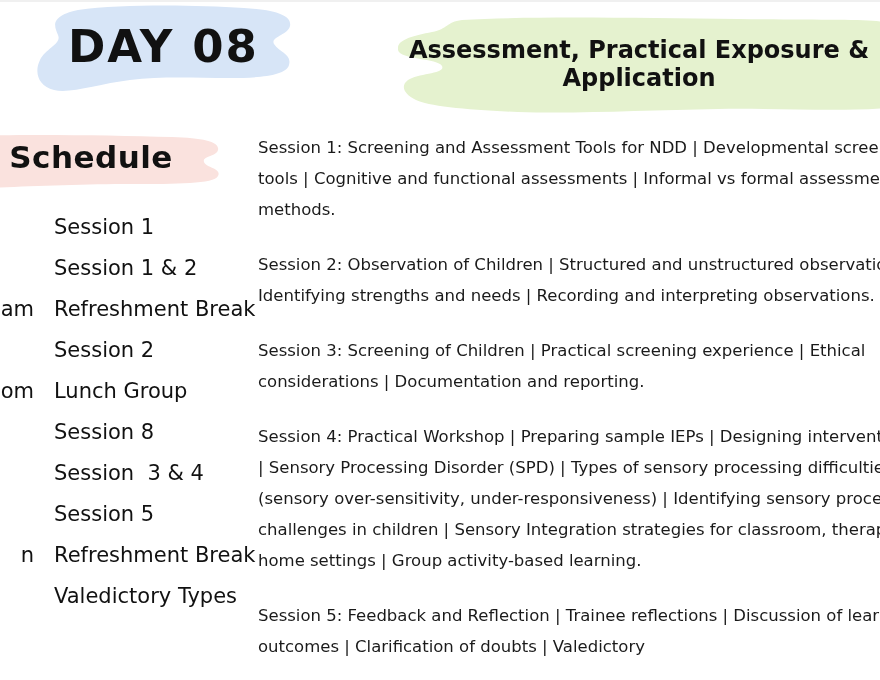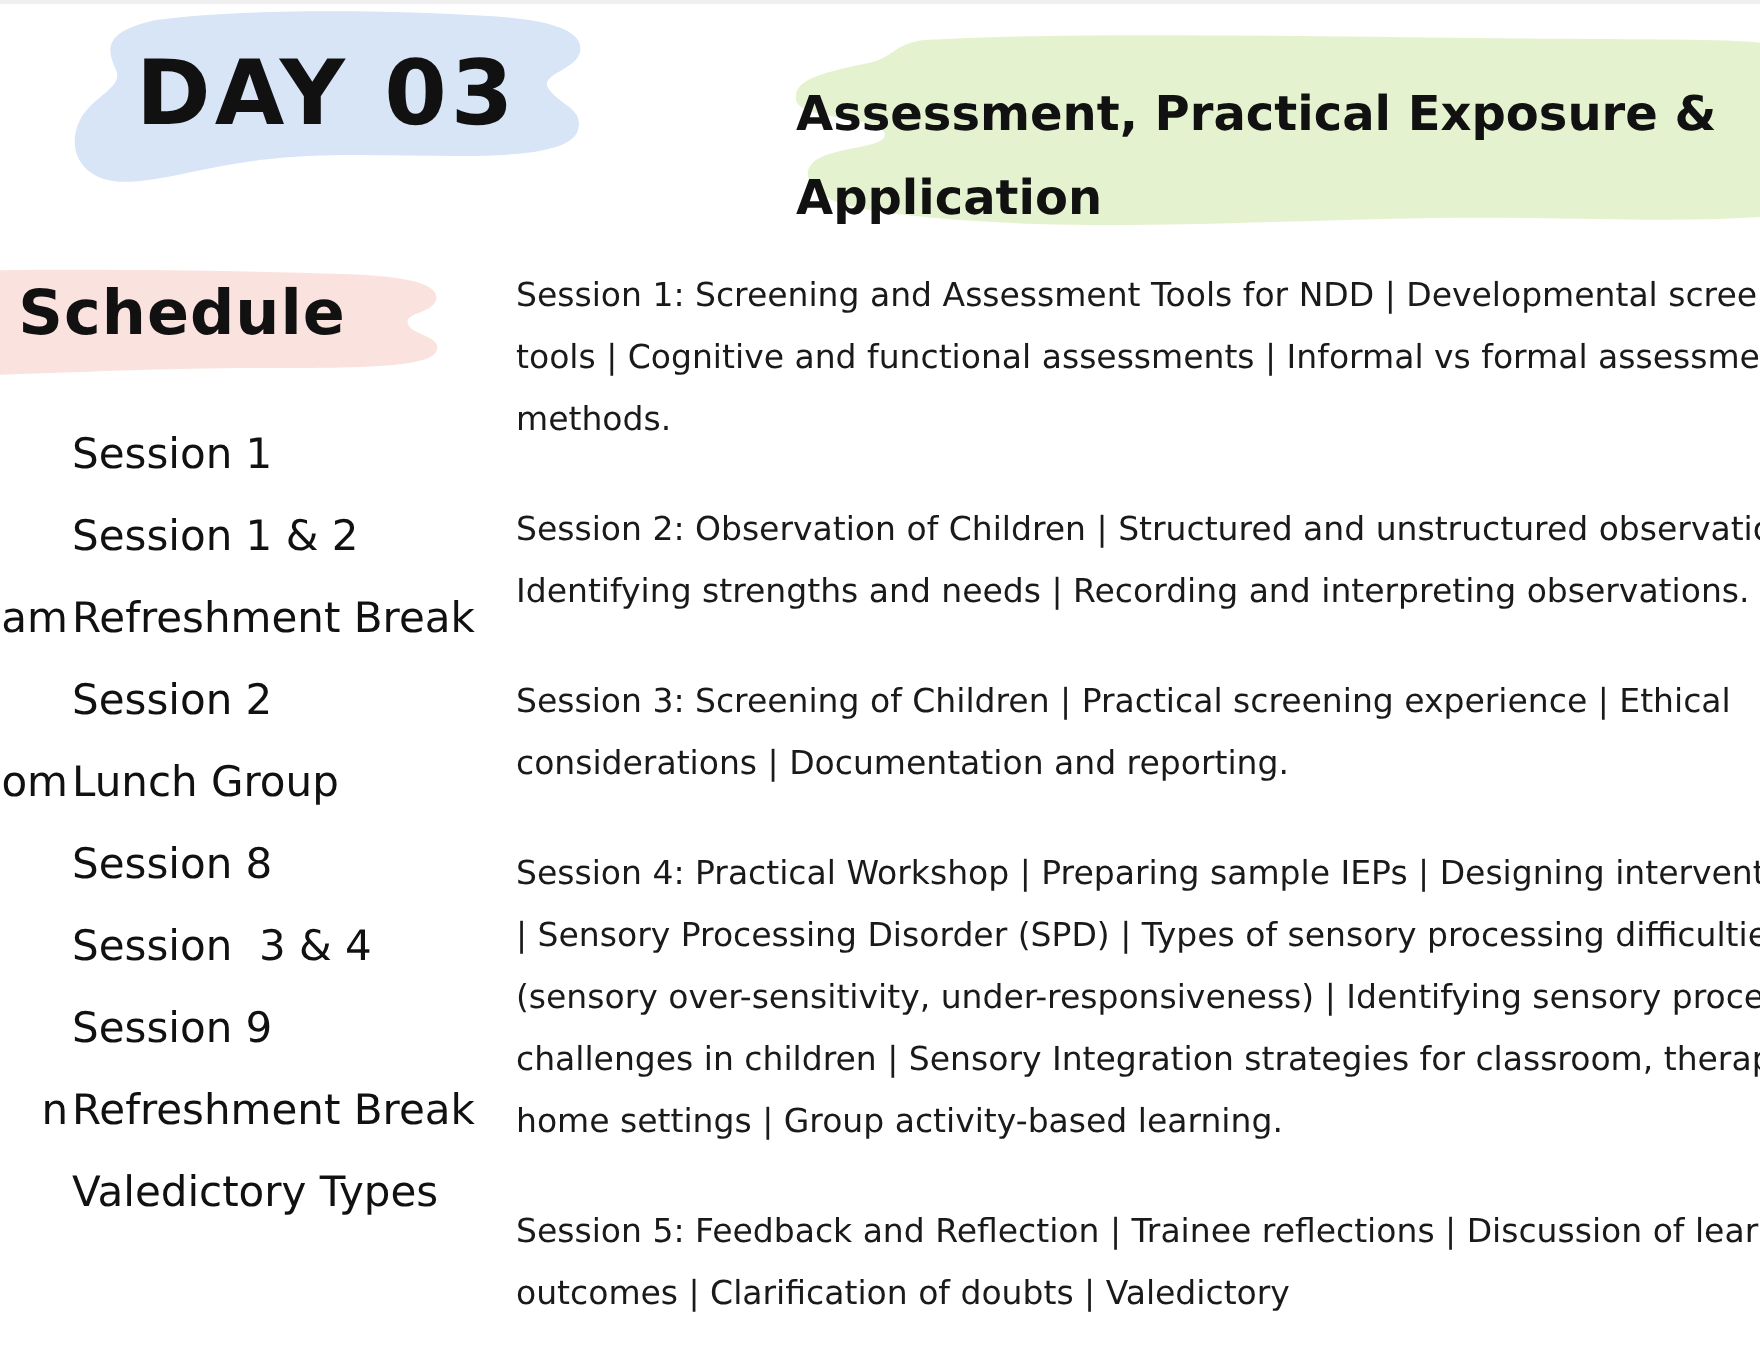--- a/index.html
+++ b/index.html
@@ -46,22 +46,22 @@
     font-size: 45px;
     font-weight: 700;
     letter-spacing: 2px;
   }
   #session-theme {
     left: 398px;
     top: 34px;
     width: 482px;
     font-size: 24px;
     font-weight: 600;
-    line-height: 42px;
-    text-align: left;
+    line-height: 28px;
+    text-align: center;
     white-space: normal;
   }
   #schedule-title {
     left: -40px;
     top: 137px;
     font-size: 31px;
     font-weight: 600;
     letter-spacing: 0.5px;
   }
 
@@ -79,21 +79,21 @@
     line-height: 41px;
     font-size: 21px;
     color: #111111;
     white-space: nowrap;
     overflow: hidden;
   }
 
   
   .agenda-col {
     position: absolute;
-    left: 36px;
+    left: 54px;
     top: 205px;
     width: 200px;
     z-index: 2;
   }
   .agenda-row {
     height: 41px;
     line-height: 41px;
     font-size: 21px;
     color: #111111;
     white-space: pre;
@@ -140,21 +140,21 @@
   </div>
 
   <div class="brush" id="brush-pink">
     <svg viewBox="0 0 266 56" preserveAspectRatio="none" aria-hidden="true">
       <path d="M0,2 C60,0 150,1 212,3 C244,4 260,8 258,16 C256,23 242,22 244,28
                C246,34 262,34 258,42 C254,50 216,50 172,50 C120,50 56,53 22,54
                C8,55 0,54 0,48 Z" fill="#fae2de"></path>
     </svg>
   </div>
 
-  <div class="heading" id="day-title">DAY 03</div>
+  <div class="heading" id="day-title">DAY 08</div>
 
   <div class="heading" id="session-theme">Assessment, Practical Exposure &amp; Application</div>
 
   <div class="heading" id="schedule-title">nt Schedule</div>
 
   <div class="time-col">
     <div class="time-row"></div>
     <div class="time-row"></div>
     <div class="time-row">am</div>
     <div class="time-row"></div>
@@ -167,21 +167,21 @@
   </div>
 
   <div class="agenda-col">
     <div class="agenda-row">Session 1</div>
     <div class="agenda-row">Session 1 &amp; 2</div>
     <div class="agenda-row">Refreshment Break</div>
     <div class="agenda-row">Session 2</div>
     <div class="agenda-row">Lunch Group</div>
     <div class="agenda-row">Session 8</div>
     <div class="agenda-row">Session  3 &amp; 4</div>
-    <div class="agenda-row">Session 9</div>
+    <div class="agenda-row">Session 5</div>
     <div class="agenda-row">Refreshment Break</div>
     <div class="agenda-row">Valedictory Types</div>
   </div>
 
   <div class="detail-col">
     <p class="detail-para">Session 1: Screening and Assessment Tools for NDD | Developmental screening tools | Cognitive and functional assessments | Informal vs formal assessment methods.</p>
     <p class="detail-para">Session 2: Observation of Children | Structured and unstructured observation | Identifying strengths and needs | Recording and interpreting observations.</p>
     <p class="detail-para">Session 3: Screening of Children | Practical screening experience | Ethical considerations | Documentation and reporting.</p>
     <p class="detail-para">Session 4: Practical Workshop | Preparing sample IEPs | Designing intervention plans | Sensory Processing Disorder (SPD) | Types of sensory processing difficulties (sensory over-sensitivity, under-responsiveness) | Identifying sensory processing challenges in children | Sensory Integration strategies for classroom, therapy, and home settings  | Group activity-based learning.</p>
     <p class="detail-para">Session 5: Feedback and Reflection | Trainee reflections | Discussion of learning outcomes | Clarification of doubts | Valedictory</p>

